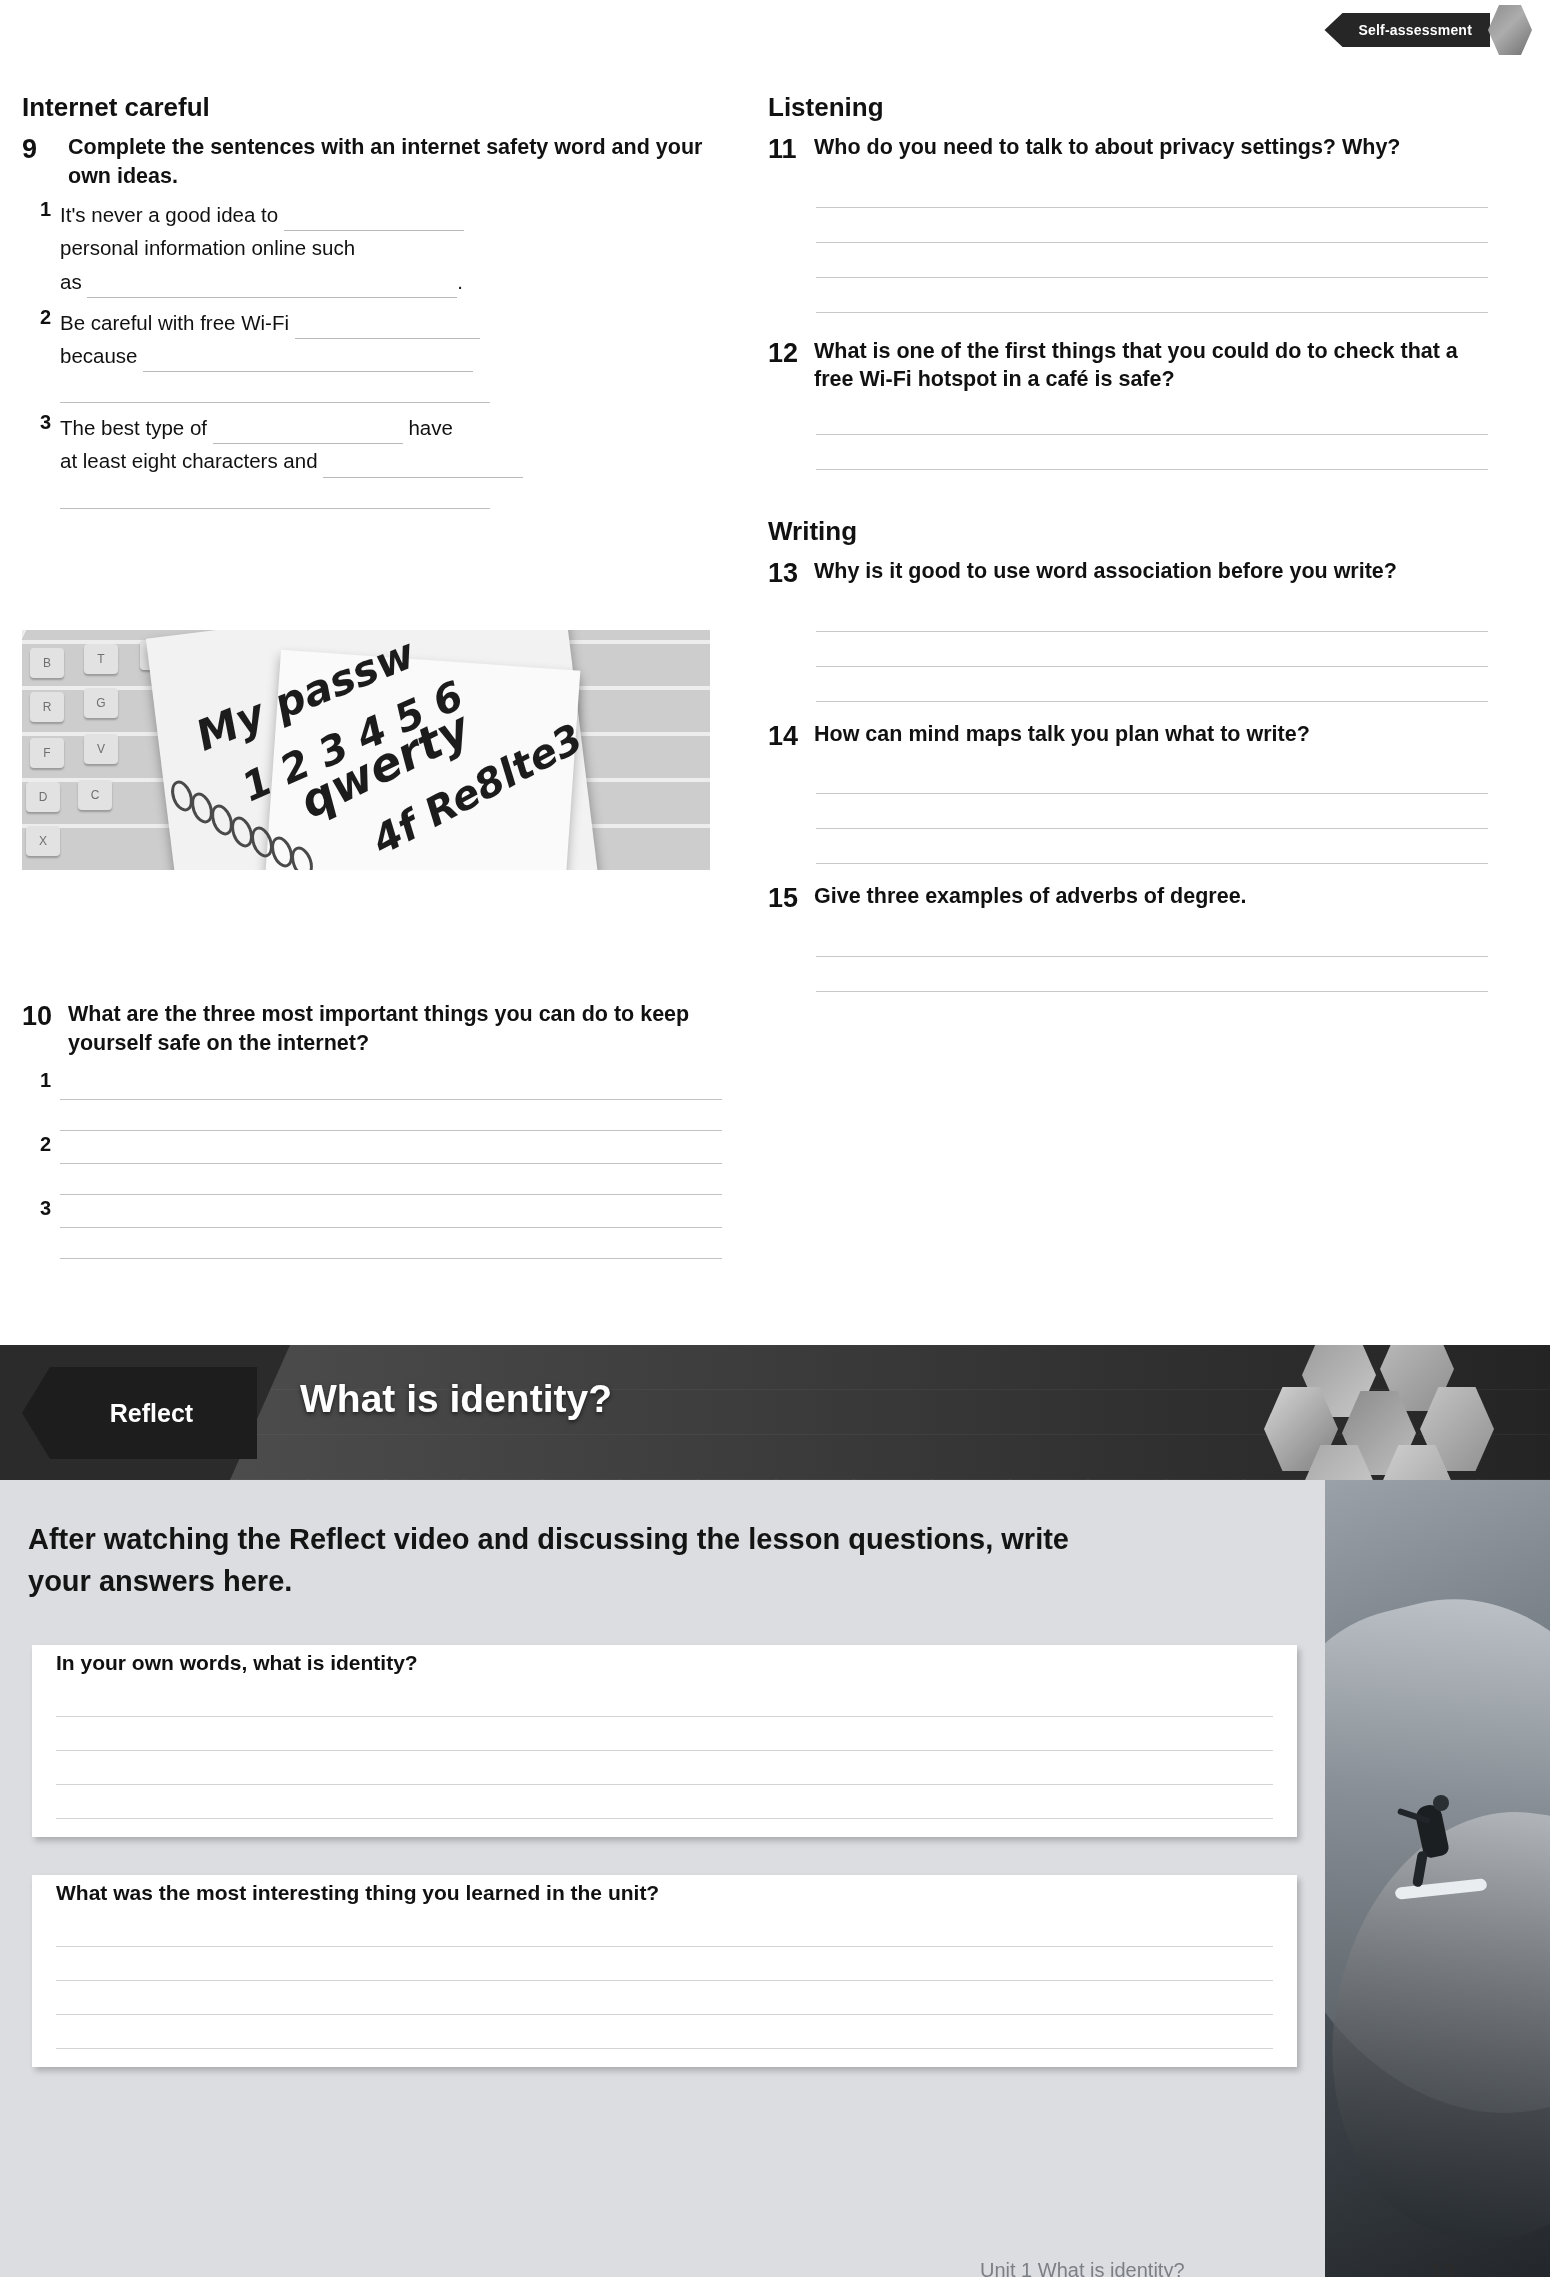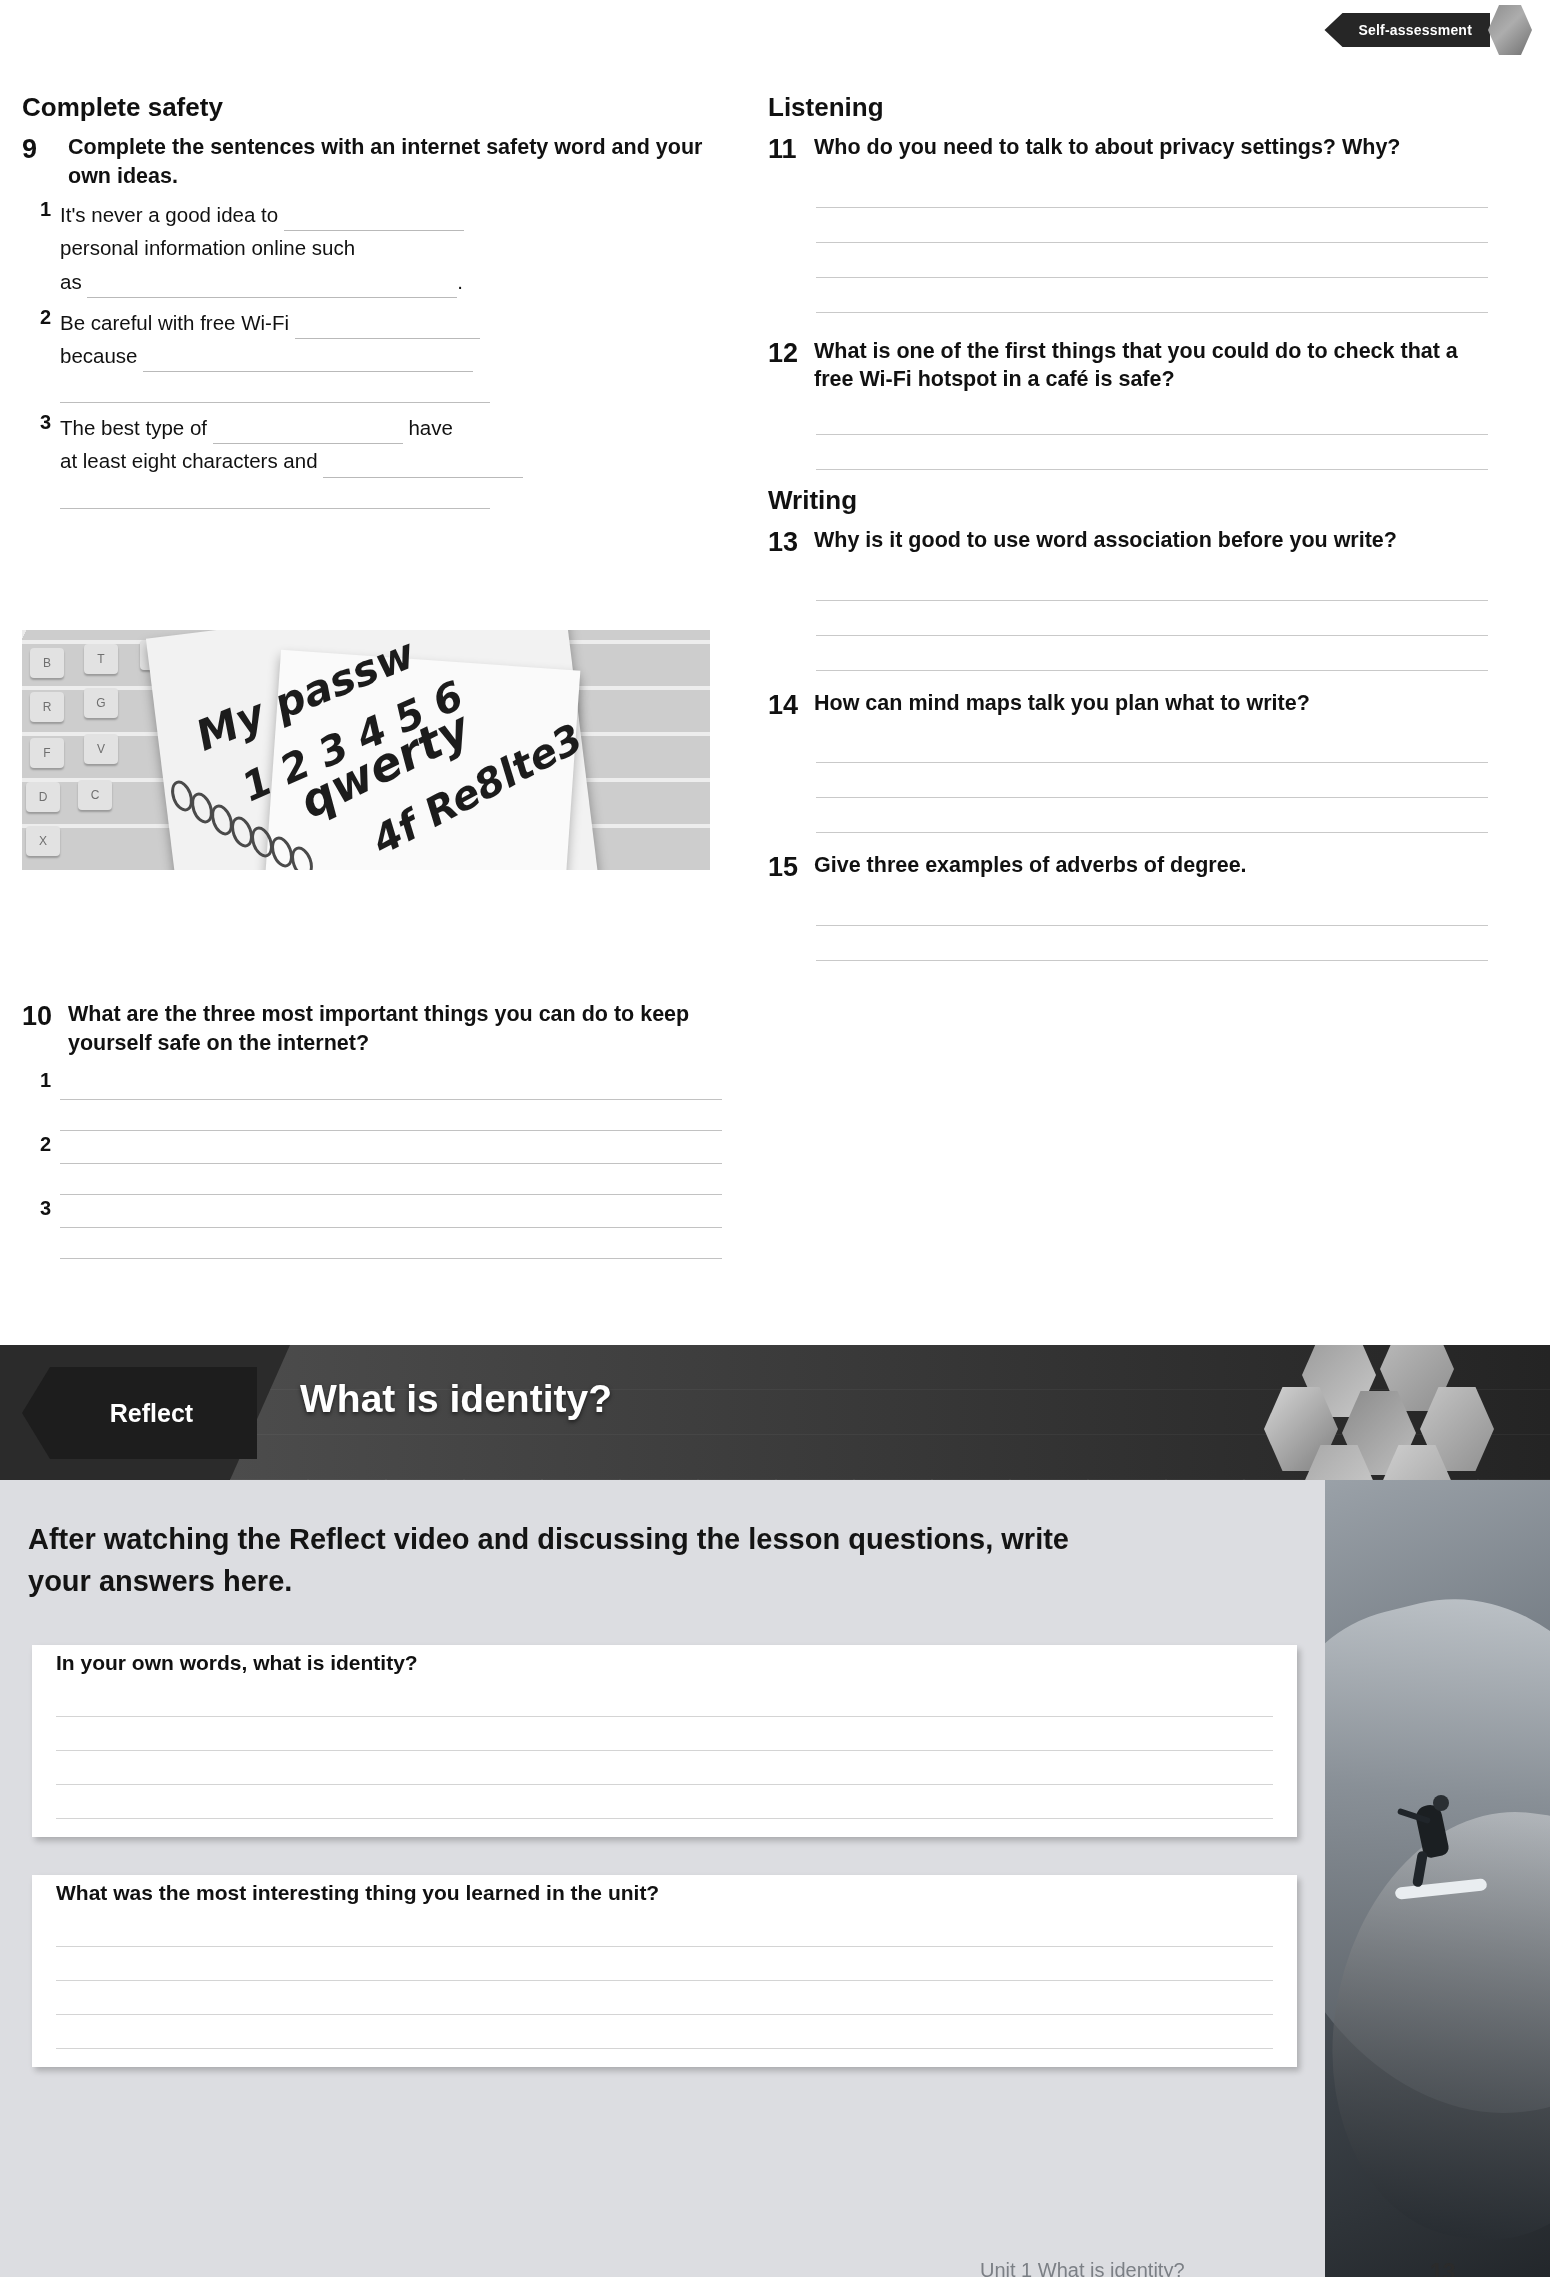--- a/index.html
+++ b/index.html
@@ -390,21 +390,21 @@
 
 <div class="page">
 
   <div class="tab-wrap">
     <div class="tab-label">Self-assessment</div>
     <div class="hex-small"></div>
   </div>
 
   <div class="col-left">
 
-    <h2 class="sec">Complete safety</h2>
+    <h2 class="sec">Internet careful</h2>
 
     <div class="q">
       <div class="qnum">9</div>
       <div class="qtext">Complete the sentences with an internet safety word and your own ideas.</div>
     </div>
 
     <div class="sub">
       <div class="subnum">1</div>
       <div class="subbody">
         <span>It's never a good idea to</span>
@@ -514,21 +514,21 @@
 
     <div class="q" style="margin-top:24px">
       <div class="qnum">12</div>
       <div class="qtext">What is one of the first things that you could do to check that a free Wi-Fi hotspot in a café is safe?</div>
     </div>
     <div class="lines" style="margin-left:48px">
       <div class="l"></div>
       <div class="l"></div>
     </div>
 
-    <h2 class="sec" style="margin-top:15px">Writing</h2>
+    <h2 class="sec" style="margin-top:46px">Writing</h2>
 
     <div class="q">
       <div class="qnum">13</div>
       <div class="qtext">Why is it good to use word association before you write?</div>
     </div>
     <div class="lines" style="margin-left:48px">
       <div class="l"></div>
       <div class="l"></div>
       <div class="l"></div>
     </div>

